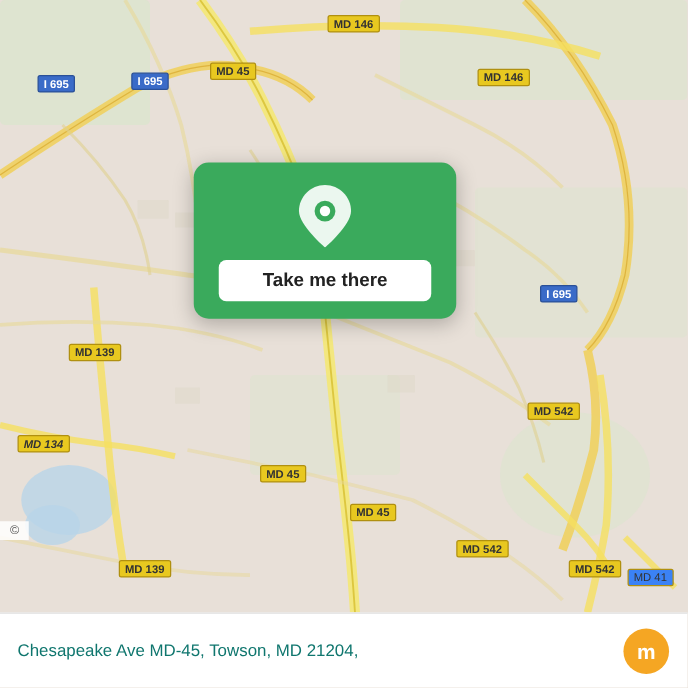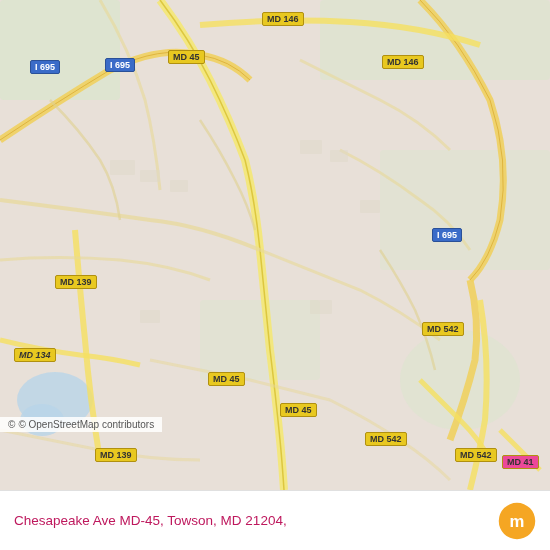--- a/index.html
+++ b/index.html
@@ -88,21 +88,21 @@
       background: white;
       display: flex;
       align-items: center;
       justify-content: space-between;
       padding: 0 14px 0 14px;
       border-top: 1px solid #e0e0e0;
     }
 
     .bottom-address {
       font-size: 13.5px;
-      color: #be185d;
+      color: #0f766e;
       font-weight: 400;
       line-height: 1.3;
       flex: 1;
     }
 
     .moovit-logo {
       display: flex;
       align-items: center;
       gap: 4px;
       flex-shrink: 0;
@@ -198,26 +198,34 @@
   <div style="position:absolute; top:322px; left:422px; background:#e8c820; color:#333; font-size:9px; font-weight:bold; padding:1px 4px; border-radius:2px; border:1.5px solid #b09010; z-index:5;">MD 542</div>
 
   <div style="position:absolute; top:448px; left:95px; background:#e8c820; color:#333; font-size:9px; font-weight:bold; padding:1px 4px; border-radius:2px; border:1.5px solid #b09010; z-index:5;">MD 139</div>
 
   <div style="position:absolute; top:403px; left:280px; background:#e8c820; color:#333; font-size:9px; font-weight:bold; padding:1px 4px; border-radius:2px; border:1.5px solid #b09010; z-index:5;">MD 45</div>
 
   <div style="position:absolute; top:432px; left:365px; background:#e8c820; color:#333; font-size:9px; font-weight:bold; padding:1px 4px; border-radius:2px; border:1.5px solid #b09010; z-index:5;">MD 542</div>
 
   <div style="position:absolute; top:448px; left:455px; background:#e8c820; color:#333; font-size:9px; font-weight:bold; padding:1px 4px; border-radius:2px; border:1.5px solid #b09010; z-index:5;">MD 542</div>
 
-  <div style="position:absolute; top:455px; left:502px; background:#ec4899; color:#333; font-size:9px; font-weight:bold; padding:1px 4px; border-radius:2px; border:1.5px solid #b09010; z-index:5;">MD 41</div>
-
+  <div style="position:absolute; top:455px; left:502px; background:#3b82f6; color:#333; font-size:9px; font-weight:normal; padding:1px 4px; border-radius:2px; border:1.5px solid #b09010; z-index:5;">MD 41</div>
+
+  <div class="location-card">
+
+    <svg class="location-pin" viewBox="0 0 50 60" xmlns="http://www.w3.org/2000/svg">
+      <path d="M25 0 C11.2 0 0 11.2 0 25 C0 38.8 25 60 25 60 C25 60 50 38.8 50 25 C50 11.2 38.8 0 25 0Z" fill="white" opacity="0.9"></path>
+      <circle cx="25" cy="25" r="10" fill="#3aaa5c"></circle>
+      <circle cx="25" cy="25" r="5" fill="white"></circle>
+    </svg>
+    <button class="take-me-there-btn">Take me there</button>
+  </div>
 
   <div class="attribution-bar">
     <span>©</span>
-    <span>© OpenStreetMap contributors</span>
   </div>
 </div>
 
 <div id="bottom-bar">
   <div class="bottom-address">
     <div>Chesapeake Ave MD-45, Towson, MD 21204,</div>
   </div>
 
   <div class="moovit-logo">
     <svg class="moovit-m" viewBox="0 0 50 50" xmlns="http://www.w3.org/2000/svg">

